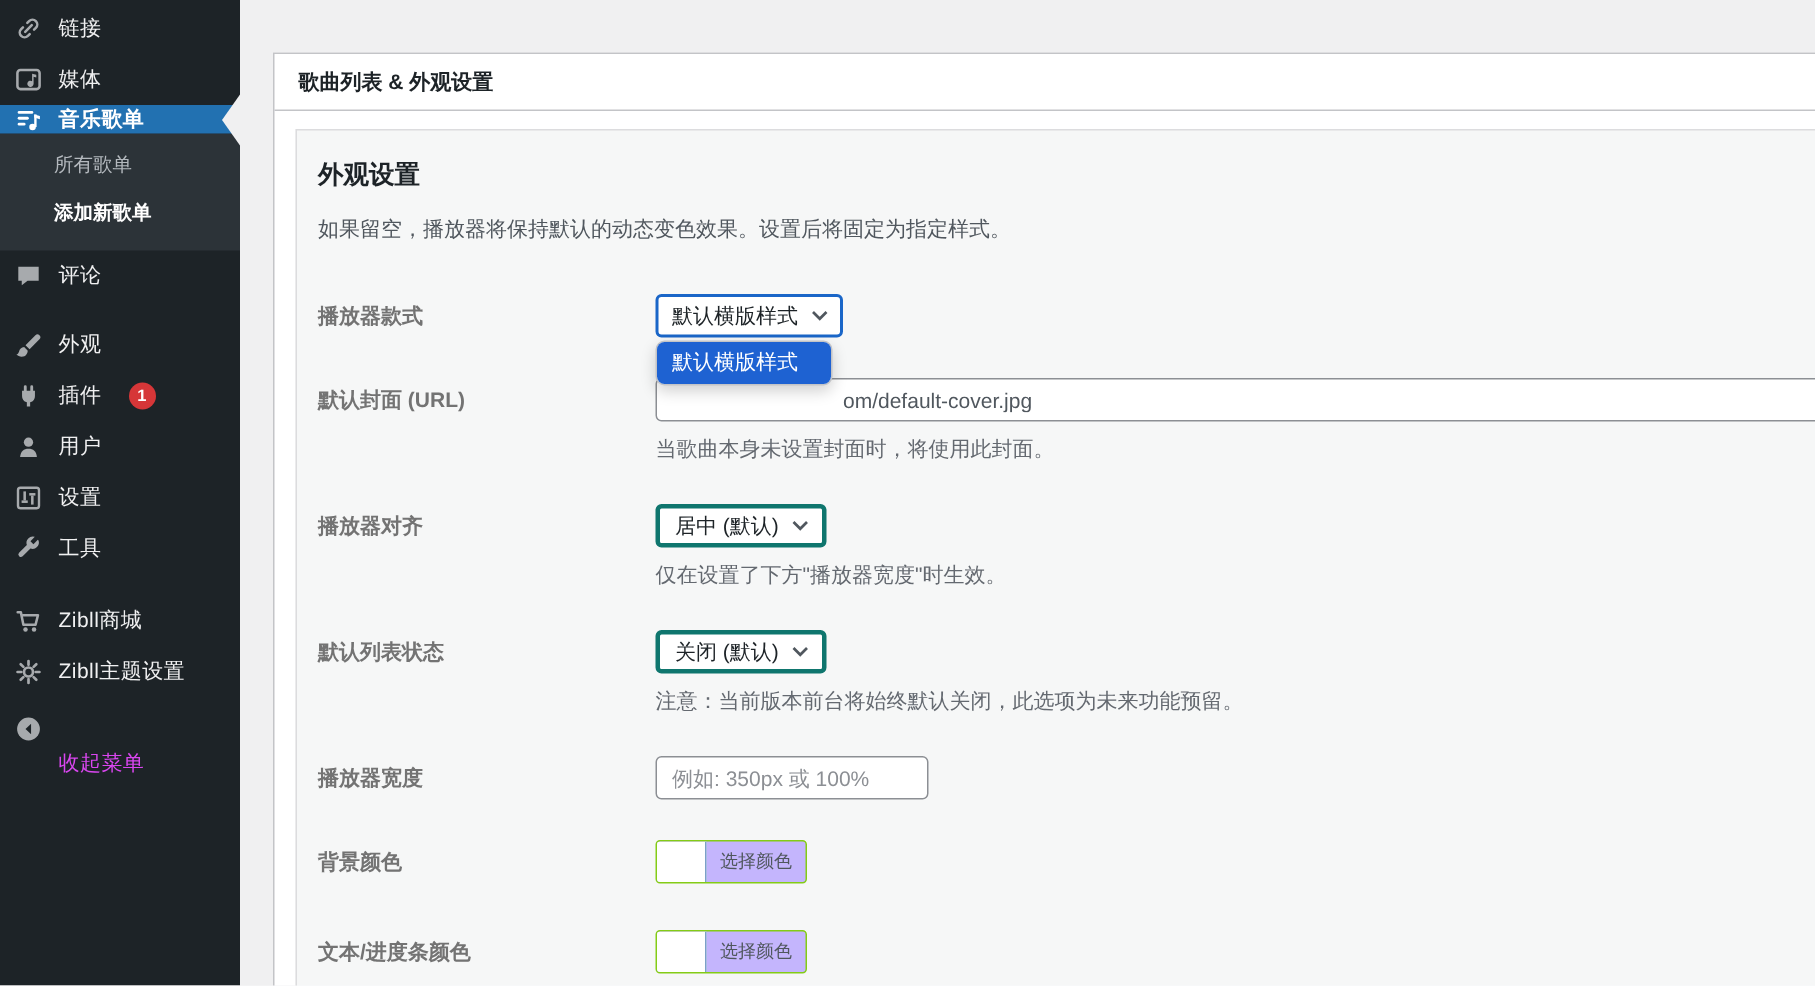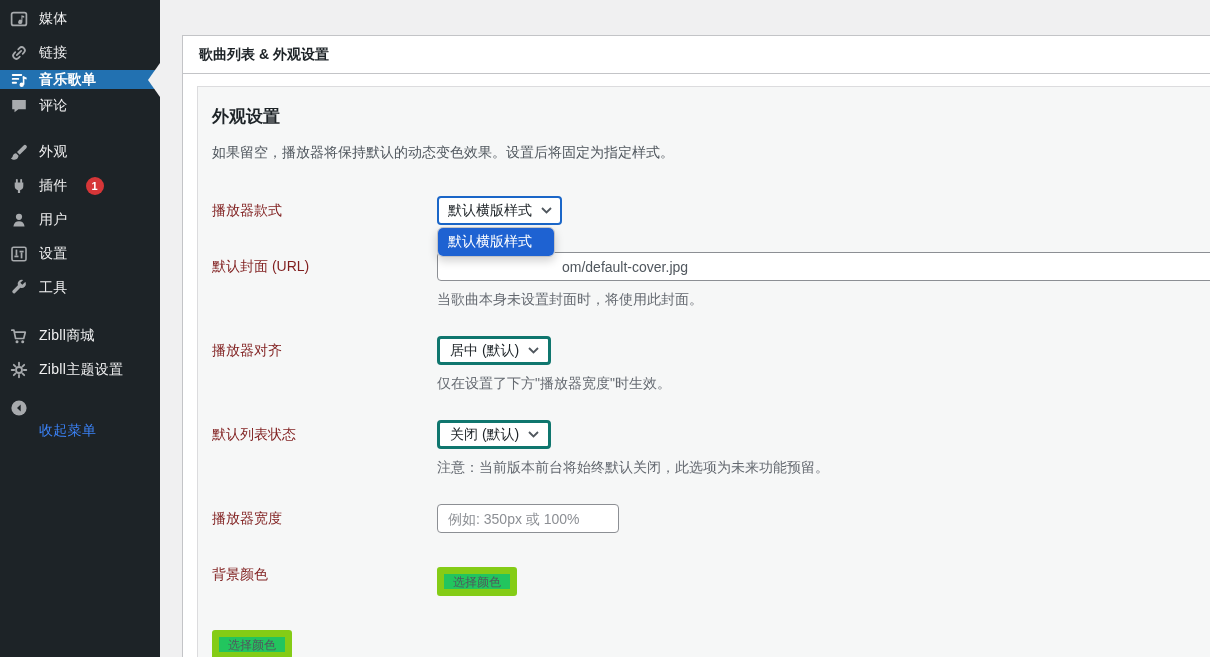--- a/index.html
+++ b/index.html
@@ -36,42 +36,42 @@
   }
   .submenu-item.current{color:#fff;font-weight:bold;}
   .sep-sm{height:4px;}
   .sep-md{height:12px;}
   .sep-lg{height:14px;}
   .badge{
     display:inline-flex;align-items:center;justify-content:center;
     min-width:18px;height:18px;margin-left:8px;border-radius:50%;
     background:#d63638;color:#fff;font-size:11px;font-weight:bold;
   }
-  .menu-item.dim .mlabel{color:#3b82f6;margin-top:45px;}
+  .menu-item.dim .mlabel{color:#d946ef;margin-top:45px;}
   
   .content{position:absolute;left:160px;top:0;width:844px;height:657px;}
   .panel{
     position:absolute;left:22px;top:35px;width:1100px;min-height:700px;
     background:#fff;border:1px solid #c3c4c7;box-sizing:border-box;
   }
   .panel-header{
     padding:10px 16px 9px;border-bottom:1px solid #c3c4c7;
     font-size:14px;font-weight:bold;color:#1d2327;
   }
   .card{
     margin:12px 14px;background:#f6f7f7;border:1px solid #dcdcde;
     padding:12px 14px 40px;min-height:600px;box-sizing:border-box;
   }
   .card h2{
     margin:6px 0 16px;font-size:17px;font-weight:bold;color:#1d2327;
   }
   .lead-desc{margin:0 0 34px;font-size:14px;color:#50575e;}
   .row{display:flex;margin-bottom:27px;}
   .row-label{
-    width:225px;flex:0 0 225px;font-size:14px;font-weight:normal;color:#7f1d1d;
+    width:225px;flex:0 0 225px;font-size:14px;font-weight:bold;color:#737373;
     padding-top:6px;box-sizing:border-box;
   }
   .row-control{position:relative;flex:1;}
   .desc{margin:10px 0 0;font-size:14px;color:#646970;}
   
   .select-box{
     display:inline-flex;align-items:center;gap:9px;
     background:#fff;border:3px solid #0f766e;border-radius:4px;
     height:29px;padding:0 9px 0 10px;box-sizing:border-box;
     font-size:14px;color:#1d2327;cursor:pointer;
@@ -93,73 +93,77 @@
   .text-input{
     height:29px;border:1px solid #8c8f94;border-radius:4px;background:#fff;
     font-size:14px;color:#50575e;box-sizing:border-box;
     font-family:"Liberation Sans","DejaVu Sans",sans-serif;
   }
   .text-input::placeholder{color:#8c8f94;opacity:1;}
   .url-input{width:792px;padding:0 8px 0 124px;}
   .width-input{width:182px;padding:0 10px;}
   
   .color-btn{
-    display:inline-flex;height:29px;border:7px solid #84cc16;border-radius:3px;
-    background:#22c55e;box-sizing:border-box;cursor:pointer;overflow:hidden;flex-direction:column;
+    display:inline-flex;height:29px;border:1px solid #84cc16;border-radius:3px;
+    background:#c4b5fd;box-sizing:border-box;cursor:pointer;overflow:hidden;
   }
   .color-swatch{width:32px;border-right:1px solid #7ba0c8;background:#fff;}
   .color-btn-label{
     display:flex;align-items:center;padding:0 9px;font-size:12px;color:#50575e;
   }
 </style>
 </head>
 <body>
 
 <div class="sidebar">
-
-  <div class="menu-item">
-    <span class="micon">
-      <svg width="20" height="20" viewBox="0 0 20 20">
-          <rect x="2.6" y="3.6" width="14.8" height="12.8" rx="2" fill="none" stroke="currentColor" stroke-width="1.7"></rect>
-          <path d="M12.4 6.2v4.9a2.1 2.1 0 1 0 1 1.8V8.2l1.8.5V6.9z" fill="currentColor"></path>
-        </svg>
-    </span>
-    <span class="mlabel">媒体</span>
-  </div>
 
   <div class="menu-item">
     <span class="micon">
       <svg width="20" height="20" viewBox="0 0 20 20">
           <g fill="none" stroke="currentColor" stroke-width="1.7" stroke-linecap="round">
             <path d="M7.8 12.2l4.4-4.4"></path>
             <path d="M9.2 6.3l1.2-1.2a3.1 3.1 0 0 1 4.5 4.5l-1.2 1.2"></path>
             <path d="M10.8 13.7l-1.2 1.2a3.1 3.1 0 0 1-4.5-4.5l1.2-1.2"></path>
           </g>
         </svg>
     </span>
     <span class="mlabel">链接</span>
+  </div>
+
+  <div class="menu-item">
+    <span class="micon">
+      <svg width="20" height="20" viewBox="0 0 20 20">
+          <rect x="2.6" y="3.6" width="14.8" height="12.8" rx="2" fill="none" stroke="currentColor" stroke-width="1.7"></rect>
+          <path d="M12.4 6.2v4.9a2.1 2.1 0 1 0 1 1.8V8.2l1.8.5V6.9z" fill="currentColor"></path>
+        </svg>
+    </span>
+    <span class="mlabel">媒体</span>
   </div>
 
 
   <div class="menu-item active">
     <span class="micon">
       <svg width="20" height="20" viewBox="0 0 20 20">
           <g fill="currentColor">
             <rect x="2.8" y="4" width="10.4" height="1.9" rx=".9"></rect>
             <rect x="2.8" y="7.9" width="7.4" height="1.9" rx=".9"></rect>
             <rect x="2.8" y="11.8" width="5.2" height="1.9" rx=".9"></rect>
             <circle cx="12.7" cy="14.7" r="2.2"></circle>
             <rect x="13.8" y="6.3" width="1.6" height="8.4"></rect>
             <path d="M13.8 6.3l3.8 1.1v2.1l-3.8-1.1z"></path>
           </g>
         </svg>
     </span>
     <span class="mlabel">音乐歌单</span>
   </div>
 
+  <div class="submenu">
+    <div class="submenu-item">所有歌单</div>
+    <div class="submenu-item current">添加新歌单</div>
+  </div>
 
   <div class="menu-item">
     <span class="micon">
       <svg width="20" height="20" viewBox="0 0 20 20">
           <path d="M3.2 3.9h13.6v9.3H9.4l-3.9 3v-3H3.2z" fill="currentColor"></path>
         </svg>
     </span>
     <span class="mlabel">评论</span>
   </div>
 
@@ -342,20 +346,21 @@
         <div class="row-label">背景颜色</div>
         <div class="row-control">
           <div class="color-btn">
             <div class="color-swatch"></div>
             <div class="color-btn-label">选择颜色</div>
           </div>
         </div>
       </div>
 
       <div class="row">
+        <div class="row-label">文本/进度条颜色</div>
         <div class="row-control">
           <div class="color-btn">
             <div class="color-swatch"></div>
             <div class="color-btn-label">选择颜色</div>
           </div>
         </div>
       </div>
 
     </div>
   </div>

